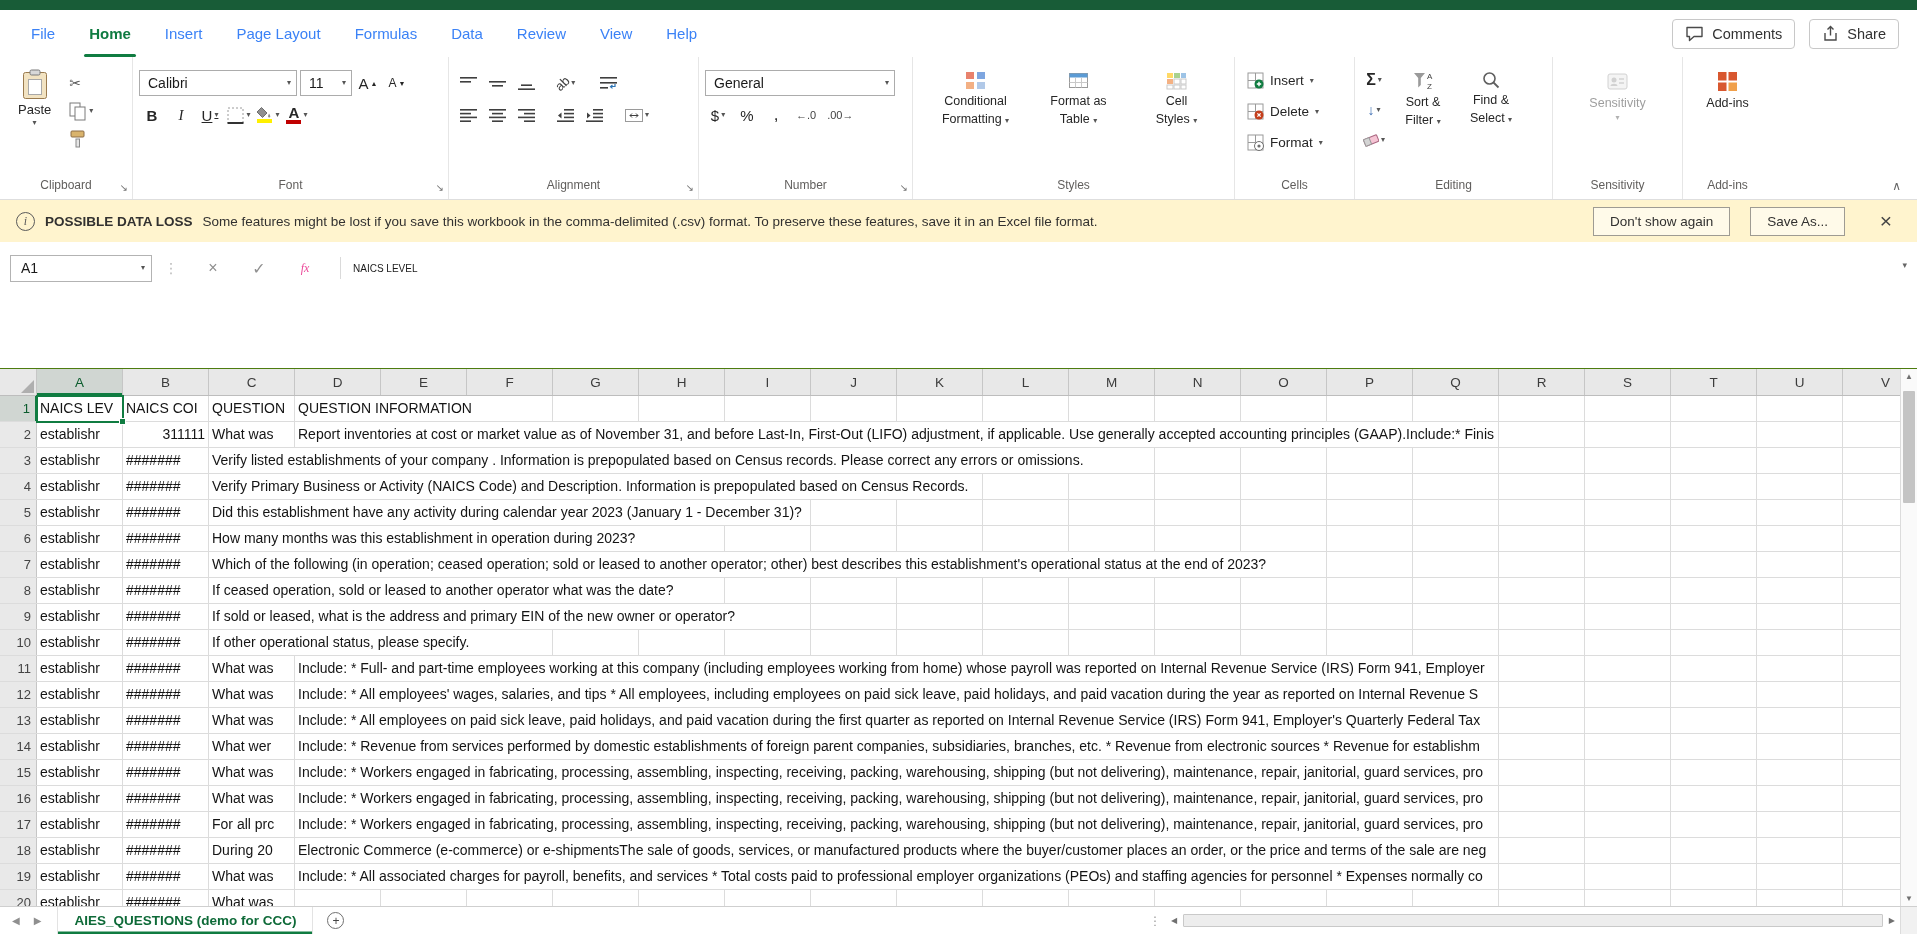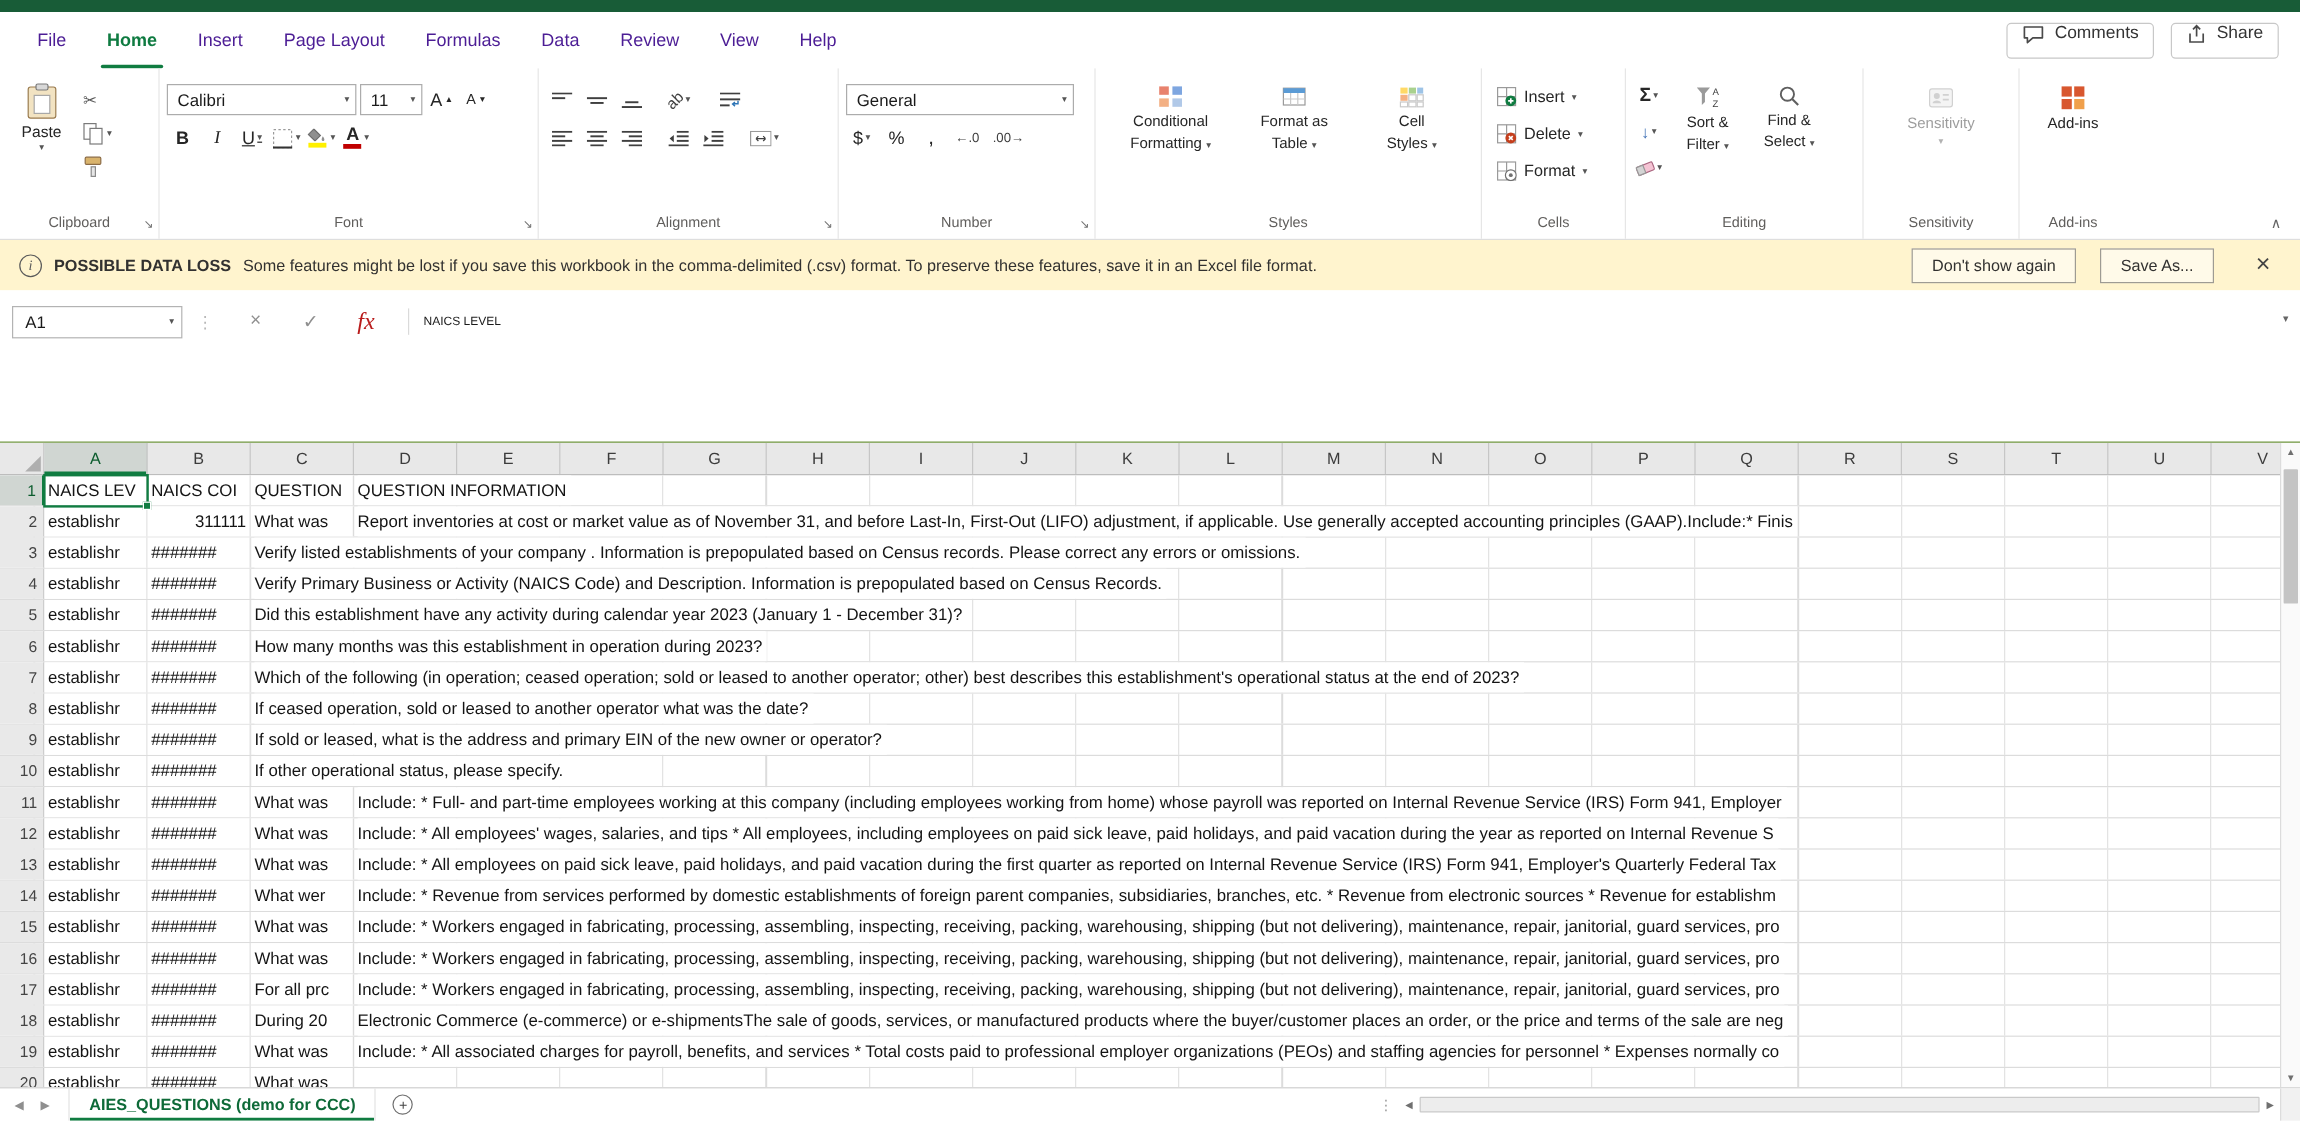--- a/index.html
+++ b/index.html
@@ -2,25 +2,25 @@
 <html><head>
 <meta charset="utf-8">
 <style>
   *{margin:0;padding:0;box-sizing:border-box}
   html,body{width:1917px;height:934px;overflow:hidden}
   body{font-family:"Liberation Sans",sans-serif;background:#fff;color:#262626}
   .titlebar{height:10px;background:#185C37}
   
   .menubar{height:47px;display:flex;align-items:stretch;padding-left:14px;background:#fff}
   .tabs{display:flex}
-  .tab{padding:0 17px;display:flex;align-items:center;font-size:15px;color:#4c1d95;position:relative;cursor:default;white-space:nowrap}
+  .tab{padding:0 17px;display:flex;align-items:center;font-size:15px;color:#3b82f6;position:relative;cursor:default;white-space:nowrap}
   .tab.active{color:#0F7B41;font-weight:700}
   .tab.active::after{content:"";position:absolute;left:12px;right:12px;bottom:0;height:3px;background:#107C41;border-radius:2px}
   .mb-right{margin-left:auto;display:flex;align-items:center;gap:14px;padding-right:18px}
-  .mb-btn{height:30px;border:1px solid #C8C8C8;border-radius:4px;display:flex;gap:8px;padding:0 12px;font-size:14.5px;color:#333;background:#fff;white-space:nowrap}
+  .mb-btn{height:30px;border:1px solid #C8C8C8;border-radius:4px;display:flex;align-items:center;gap:8px;padding:0 12px;font-size:14.5px;color:#333;background:#fff;white-space:nowrap}
   
   .ribbon{height:143px;display:flex;border-bottom:1px solid #DEDEDE;background:#fff;position:relative}
   .rb-group{position:relative;display:flex;flex-direction:column;padding:8px 6px 0;flex:0 0 auto}
   .rb-group+.rb-group{border-left:1px solid #E6E6E6}
   .rb-body{flex:1}
   .rb-label{height:22px;font-size:12px;color:#605E5C;text-align:center;line-height:16px}
   .launcher{position:absolute;right:4px;bottom:6px;font-size:10px;color:#767676;line-height:1}
   .chev{font-size:8px;color:#555;line-height:1}
   .rb-row{display:flex;align-items:center;gap:3px;margin-top:4px;height:28px}
   .combo{height:26px;border:1px solid #ACACAC;background:#fff;display:flex;align-items:center;padding:0 5px 0 8px;font-size:14px;color:#1a1a1a;gap:6px}
@@ -50,21 +50,21 @@
   .warn-btn.first{margin-left:auto}
   .warn-btn.second{margin-left:20px}
   .warn-close{margin-left:26px;font-size:21px;color:#444;width:30px;text-align:center}
   
   .formula{height:127px;position:relative;border-bottom:1px solid #4d7c0f;background:#fff}
   .fxrow{position:absolute;top:12px;left:10px;height:28px;display:flex;align-items:center}
   .namebox{width:142px;height:27px;border:1px solid #B3B3B3;display:flex;align-items:center;padding:0 6px 0 10px;font-size:14px;color:#1a1a1a}
   .namebox .chev{margin-left:auto}
   .vdots{color:#B8B8B8;font-size:14px;margin:0 12px}
   .fxbtn{width:46px;text-align:center;color:#8F8F8F;font-size:16px}
-  .fx-it{font-family:"Liberation Serif",serif;font-style:italic;color:#b91c1c;font-size:20px}
+  .fx-it{font-family:"Liberation Serif",serif;font-style:italic;color:#ec4899;font-size:12px}
   .fxdivider{width:1px;height:22px;background:#DADADA;margin:0 12px}
   .fxcontent{font-size:10px;color:#1a1a1a;white-space:nowrap}
   .fxexpand{position:absolute;right:10px;top:18px;color:#666;font-size:9px}
   
   .grid{position:relative;height:537px;background:#fff;overflow:hidden}
   .ghead{position:absolute;left:0;top:0;width:1900px;height:27px;background:#E8E8E8;border-bottom:1px solid #BDBDBD}
   .corner{position:absolute;left:0;top:0;width:37px;height:26px;background:#E8E8E8;border-right:1px solid #C6C6C6}
   .corner::after{content:"";position:absolute;right:2px;bottom:2px;border-left:13px solid transparent;border-bottom:13px solid #AFAFAF}
   .colhdr{position:absolute;top:0;height:26px;width:86px;border-right:1px solid #C6C6C6;display:flex;align-items:center;justify-content:center;font-size:13.5px;color:#3C3C3C}
   .colhdr.sel{background:#D0D6D2;box-shadow:inset 0 -2px 0 #107C41;color:#0B5C2D}

